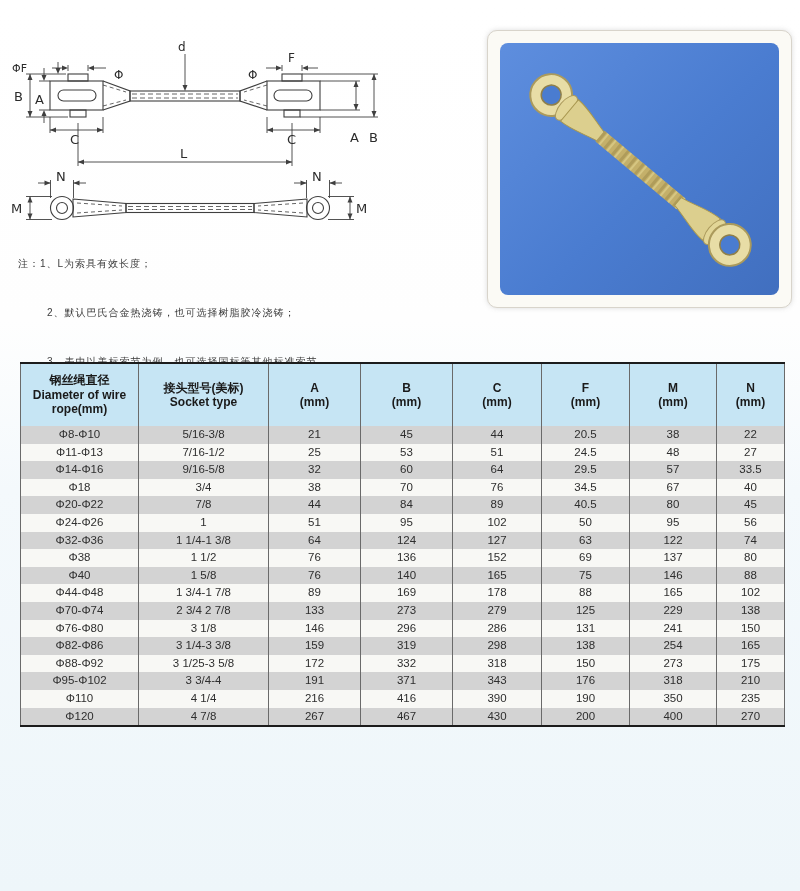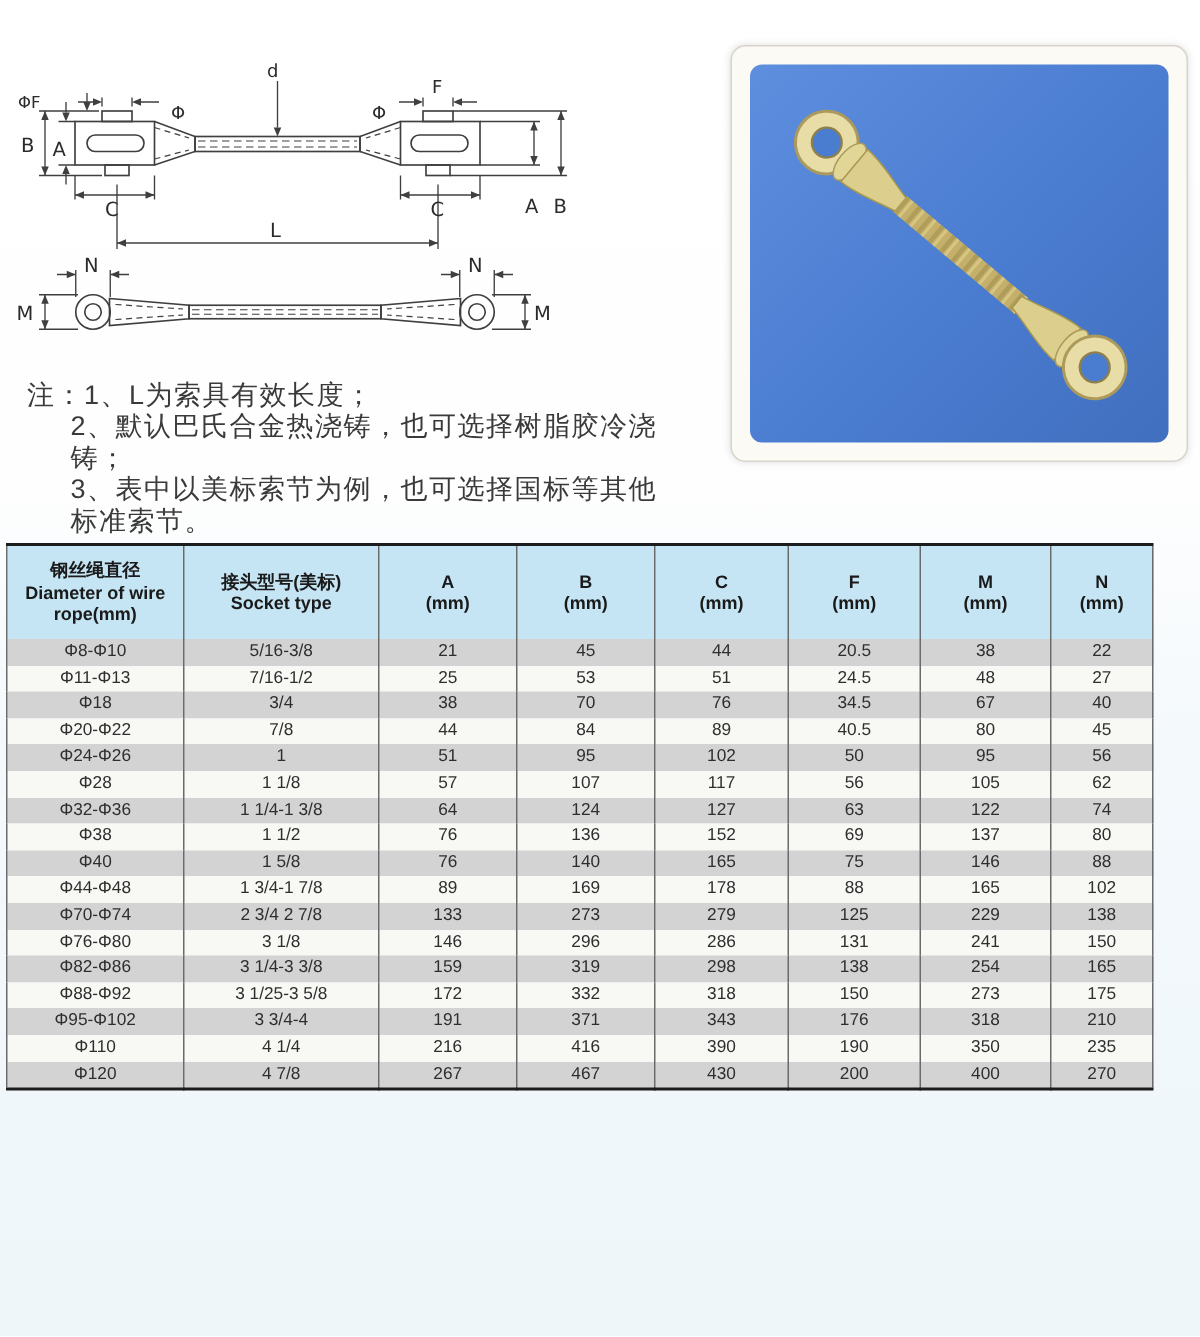--- a/index.html
+++ b/index.html
@@ -15,34 +15,34 @@
   .page{
     position:relative;width:800px;height:891px;overflow:hidden;
     background:linear-gradient(180deg,#ffffff 0%,#fefefe 36%,#f4f9fc 55%,#eef6fa 100%);
   }
   svg text{font-family:"DejaVu Sans",sans-serif;fill:#2b2b2b;}
   .drawing{position:absolute;}
   .d1{left:8px;top:38px;}
   .d2{left:8px;top:170px;}
   .notes{
     position:absolute;left:18px;top:253px;width:420px;
-    font-size:18px;line-height:21px;color:#3a3a3a;letter-spacing:1px;
-  }
-  .note-indent{padding-left:29px;}
+    font-size:10px;line-height:21px;color:#3a3a3a;letter-spacing:1px;
+  }
+  .note-indent{padding-left:29px;margin-top:28px;}
   .photo-card{
     position:absolute;left:487px;top:30px;width:305px;height:278px;
     background:#fbfaf5;border:1px solid #d8d4cb;border-radius:10px;
     box-shadow:0 0 5px rgba(120,120,120,.25);
     padding:12px;box-sizing:border-box;
   }
   .photo-blue{
     width:100%;height:100%;border-radius:8px;overflow:hidden;
     background:linear-gradient(135deg,#5e8ede 0%,#4a7cd0 55%,#416fbf 100%);
   }
-  .spec-table{position:absolute;left:4px;top:362px;width:764px;}
+  .spec-table{position:absolute;left:20px;top:362px;width:764px;}
   table{
     width:764px;table-layout:fixed;border-collapse:collapse;
     border-top:2px solid var(--line-dark);border-bottom:2px solid var(--line-dark);
   }
   th,td{
     border-left:1px solid var(--grid);border-right:1px solid var(--grid);
     text-align:center;vertical-align:middle;padding:0;color:var(--ink);
   }
   thead th{
     background:var(--header-bg);height:58px;font-size:12px;line-height:1.2;
@@ -265,20 +265,30 @@
             <td>Φ11-Φ13</td>
             <td>7/16-1/2</td>
             <td>25</td>
             <td>53</td>
             <td>51</td>
             <td>24.5</td>
             <td>48</td>
             <td>27</td>
           </tr>
           <tr>
+            <td>Φ14-Φ16</td>
+            <td>9/16-5/8</td>
+            <td>32</td>
+            <td>60</td>
+            <td>64</td>
+            <td>29.5</td>
+            <td>57</td>
+            <td>33.5</td>
+          </tr>
+          <tr>
             <td>Φ18</td>
             <td>3/4</td>
             <td>38</td>
             <td>70</td>
             <td>76</td>
             <td>34.5</td>
             <td>67</td>
             <td>40</td>
           </tr>
           <tr>
@@ -295,30 +305,20 @@
             <td>Φ24-Φ26</td>
             <td>1</td>
             <td>51</td>
             <td>95</td>
             <td>102</td>
             <td>50</td>
             <td>95</td>
             <td>56</td>
           </tr>
           <tr>
-            <td>Φ28</td>
-            <td>1 1/8</td>
-            <td>57</td>
-            <td>107</td>
-            <td>117</td>
-            <td>56</td>
-            <td>105</td>
-            <td>62</td>
-          </tr>
-          <tr>
             <td>Φ32-Φ36</td>
             <td>1 1/4-1 3/8</td>
             <td>64</td>
             <td>124</td>
             <td>127</td>
             <td>63</td>
             <td>122</td>
             <td>74</td>
           </tr>
           <tr>

